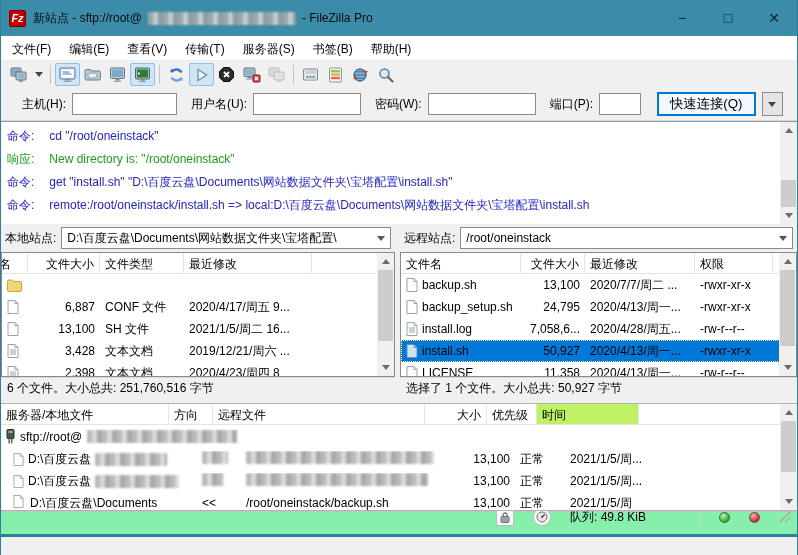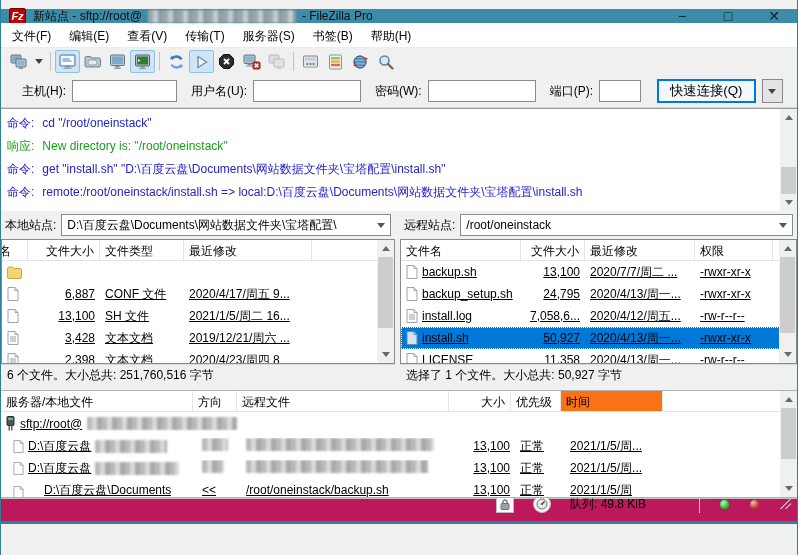--- a/index.html
+++ b/index.html
@@ -2,21 +2,21 @@
 <html><head>
 <meta charset="utf-8">
 <style>
   * { box-sizing: border-box; margin: 0; padding: 0; }
   html,body { width: 798px; height: 555px; }
   body { font-family: "Liberation Sans", "DejaVu Sans", sans-serif; font-size: 12px; color: #000; }
   .window { width: 798px; height: 555px; display: flex; flex-direction: column;
             border-left: 1px solid #2e7f9b; border-right: 1px solid #2e7f9b; background: #f0f0f0; }
 
   
-  .titlebar { height: 14px; background: #3a8ca8; display: flex; align-items: center; padding-left: 8px; flex: none; margin-top: 9px; }
+  .titlebar { height: 36px; background: #3a8ca8; display: flex; align-items: center; padding-left: 8px; flex: none; }
   .fz-logo { width: 17px; height: 17px; background: #c00000; color: #fff; font-weight: bold; font-style: italic;
              font-size: 11px; display: flex; align-items: center; justify-content: center; border-radius: 2px;
              border: 1px solid #7d0000; flex: none; }
   .title-text { margin-left: 7px; color: #0d0d0d; white-space: nowrap; display: flex; align-items: center; }
   .rd { display: inline-block; height: 13px; border-radius: 1px; filter: blur(1.2px);
         background: repeating-linear-gradient(90deg,#9aa7ab 0 5px,#c2cbce 5px 10px,#8f9ea4 10px 15px); }
   .rd-gray { background: repeating-linear-gradient(90deg,#b9b9b9 0 5px,#d9d9d9 5px 10px,#a9a9a9 10px 15px); }
   .title-controls { margin-left: auto; display: flex; flex: none; }
   .tc-btn { width: 46px; height: 30px; display: flex; align-items: center; justify-content: center;
             color: #10232a; font-size: 14px; }
@@ -45,21 +45,21 @@
             display: flex; align-items: center; margin-left: 10px; }
   .qc-dd { width: 21px; height: 24px; border: 1px solid #8a8a8a; background: #e4e4e4; display: flex;
            align-items: center; justify-content: center; }
 
   
   .log { height: 103px; background: #fff; border-top: 1px solid #9c9c9c; position: relative;
          padding: 6px 22px 0 6px; overflow: hidden; flex: none; }
   .log-line { height: 23px; white-space: nowrap; overflow: hidden; }
   .log-cmd { color: #2323c8; }
   .log-resp { color: #1b9e1b; }
-  .log-label { margin-right: 8px; }
+  .log-label { margin-right: 15px; }
 
   
   .sbv { position: absolute; top: 0; right: 0; bottom: 0; width: 17px; background: #f0f0f0; }
   .sb-arrow { position: absolute; left: 0; width: 17px; height: 17px; display: flex; align-items: center; justify-content: center; }
   .sb-up { top: 0; } .sb-down { bottom: 0; }
   .tri-up { width: 0; height: 0; border-left: 4px solid transparent; border-right: 4px solid transparent; border-bottom: 5px solid #6a6a6a; }
   .tri-dn { width: 0; height: 0; border-left: 4px solid transparent; border-right: 4px solid transparent; border-top: 5px solid #6a6a6a; }
   .sb-thumb { position: absolute; left: 1px; width: 15px; background: #cdcdcd; }
 
   
@@ -70,40 +70,40 @@
   .panel-split { width: 5px; background: #f0f0f0; }
   .sitebar { height: 28px; display: flex; align-items: center; gap: 5px; padding: 0 4px; flex: none; }
   .combo { flex: 1; height: 22px; border: 1px solid #8a8a8a; background: #fff; display: flex; align-items: center;
            padding: 0 18px 0 5px; position: relative; white-space: nowrap; overflow: hidden; }
   .combo-arrow { position: absolute; right: 5px; top: 8px; width: 0; height: 0;
                  border-left: 4px solid transparent; border-right: 4px solid transparent; border-top: 5px solid #555; }
   .filelist { flex: 1; background: #fff; border: 1px solid #8a8a8a; position: relative; overflow: hidden; }
   .hdr-row { display: flex; height: 21px; background: #fff; border-bottom: 1px solid #e3e3e3; }
   .hcell { padding: 3px 5px 0 5px; border-right: 1px solid #e5e5e5; overflow: hidden; white-space: nowrap; }
   .frow { display: flex; height: 22px; align-items: center; white-space: nowrap; }
-  .fcell { padding: 0 5px; overflow: hidden; text-decoration: underline; }
+  .fcell { padding: 0 5px; overflow: hidden; }
   .num { text-align: right; }
   .frow.selected { background: #0078d7; color: #000; outline: 1px dotted rgba(255,255,255,.95); outline-offset: -1px; }
   .panel-status { height: 22px; background: #f0f0f0; border-top: 1px solid #d9d9d9; display: flex;
                   align-items: center; padding: 0 6px; white-space: nowrap; flex: none; }
 
   
   .queue-split { height: 4px; background: #f0f0f0; flex: none; }
   .queue { height: 108px; background: #fff; border-top: 1px solid #b2b2b2; border-bottom: 1px solid #b2b2b2;
            position: relative; overflow: hidden; flex: none; }
-  .hl { background: #f97316; }
+  .hl { background: #bef264; }
 
   
   .tabs { height: 25px; background: #f0f0f0; display: flex; align-items: flex-end; padding: 2px 0 0 5px; gap: 3px; flex: none; }
   .tab { border: 1px solid #919191; border-bottom: none; border-radius: 2px 2px 0 0; padding: 3px 9px 4px 9px;
          background: #f0f0f0; white-space: nowrap; }
   .tab.active { font-weight: bold; background: #f4f4f4; border-color: #6a6a6a; }
 
   
-  .statusbar { height: 26px; border-top: 1px solid #c4c4c4; background: #be185d; display: flex; align-items: center;
+  .statusbar { height: 26px; border-top: 1px solid #c4c4c4; background: #86efac; display: flex; align-items: center;
                justify-content: flex-end; gap: 19px; padding: 0 6px 12px 0; border-bottom: 3px solid #2e7f9b; flex: none; }
   .sb-box { width: 18px; height: 18px; border: 1px solid #bdbdbd; background: #fafafa; display: flex;
             align-items: center; justify-content: center; }
   .led { width: 11px; height: 11px; border-radius: 50%; border: 1px solid #555; }
   .led.green { background: radial-gradient(circle at 35% 30%, #b8f5b8, #27b227 70%); }
   .led.red { background: radial-gradient(circle at 35% 30%, #f7baba, #cc2727 70%); }
   .sb-sep { width: 1px; height: 18px; background: #d0d0d0; }
   .grip { width: 12px; height: 12px; align-self: flex-end;
           background: linear-gradient(135deg, transparent 50%, #b0b0b0 50%, #b0b0b0 60%, transparent 60%, transparent 72%, #b0b0b0 72%, #b0b0b0 82%, transparent 82%); }
 
@@ -428,21 +428,21 @@
         <div class="frow">
           <div class="fcell" style="width:120px; display:flex; align-items:center; gap:4px">
               <svg width="12" height="14" viewBox="0 0 12 14" style="flex:none">
                 <path d="M1 0.5 h7 l3 3 v10 h-10 z" fill="#fff" stroke="#9aa4ab"></path>
                 <path d="M8 0.5 v3 h3" fill="none" stroke="#9aa4ab"></path>
                 <path d="M3 6 h6 M3 8 h6 M3 10 h6" stroke="#8d979e" stroke-width="0.9"></path>
               </svg>
               <span>install.log</span>
             </div>
           <div class="fcell num" style="width:64px">7,058,6...</div>
-          <div class="fcell" style="width:110px">2020/4/12/周五...</div>
+          <div class="fcell" style="width:110px">2020/4/28/周五...</div>
           <div class="fcell" style="width:78px">-rw-r--r--</div>
         </div>
         <div class="frow selected">
           <div class="fcell" style="width:120px; display:flex; align-items:center; gap:4px">
               <svg width="12" height="14" viewBox="0 0 12 14" style="flex:none">
                 <path d="M1 0.5 h7 l3 3 v10 h-10 z" fill="#cfe3f5" stroke="#6f8ba3"></path>
                 <path d="M8 0.5 v3 h3" fill="none" stroke="#6f8ba3"></path>
               </svg>
               <span>install.sh</span>
             </div>
@@ -473,21 +473,21 @@
         </div>
       </div>
       <div class="panel-status">选择了 1 个文件。大小总共: 50,927 字节</div>
     </div>
   </div>
 
   <div class="queue-split"></div>
 
   <div class="queue">
     <div class="hdr-row">
-      <div class="hcell" style="width:192px">服务器/本地文件</div>
+      <div class="hcell" style="width:168px">服务器/本地文件</div>
       <div class="hcell" style="width:44px">方向</div>
       <div class="hcell" style="width:212px">远程文件</div>
       <div class="hcell num" style="width:62px">大小</div>
       <div class="hcell" style="width:50px">优先级</div>
       <div class="hcell hl" style="width:102px">时间</div>
       <div class="hcell" style="flex:1; border-right:none"></div>
     </div>
     <div class="frow" style="height:23px">
       <div class="fcell" style="display:flex; align-items:center; gap:5px">
         <svg width="9" height="15" viewBox="0 0 9 15" style="flex:none">
@@ -524,21 +524,21 @@
         <span>D:\百度云盘</span>
         <span class="rd rd-gray" style="width:84px"></span>
       </div>
       <div class="fcell" style="width:44px"><span class="rd rd-gray" style="width:22px"></span></div>
       <div class="fcell" style="width:212px"><span class="rd rd-gray" style="width:182px"></span></div>
       <div class="fcell num" style="width:62px">13,100</div>
       <div class="fcell" style="width:50px">正常</div>
       <div class="fcell" style="width:102px">2021/1/5/周...</div>
     </div>
     <div class="frow">
-      <div class="fcell" style="width:196px; display:flex; align-items:flex-end; gap:20px; padding-left:12px">
+      <div class="fcell" style="width:196px; display:flex; align-items:flex-start; gap:6px; padding-left:12px">
         <svg width="11" height="13" viewBox="0 0 12 14" style="flex:none">
             <path d="M1 0.5 h7 l3 3 v10 h-10 z" fill="#fff" stroke="#9aa4ab"></path>
             <path d="M8 0.5 v3 h3" fill="none" stroke="#9aa4ab"></path>
           </svg>
         <span style="overflow:hidden">D:\百度云盘\Documents</span>
       </div>
       <div class="fcell" style="width:44px">&lt;&lt;</div>
       <div class="fcell" style="width:212px">/root/oneinstack/backup.sh</div>
       <div class="fcell num" style="width:62px">13,100</div>
       <div class="fcell" style="width:50px">正常</div>

